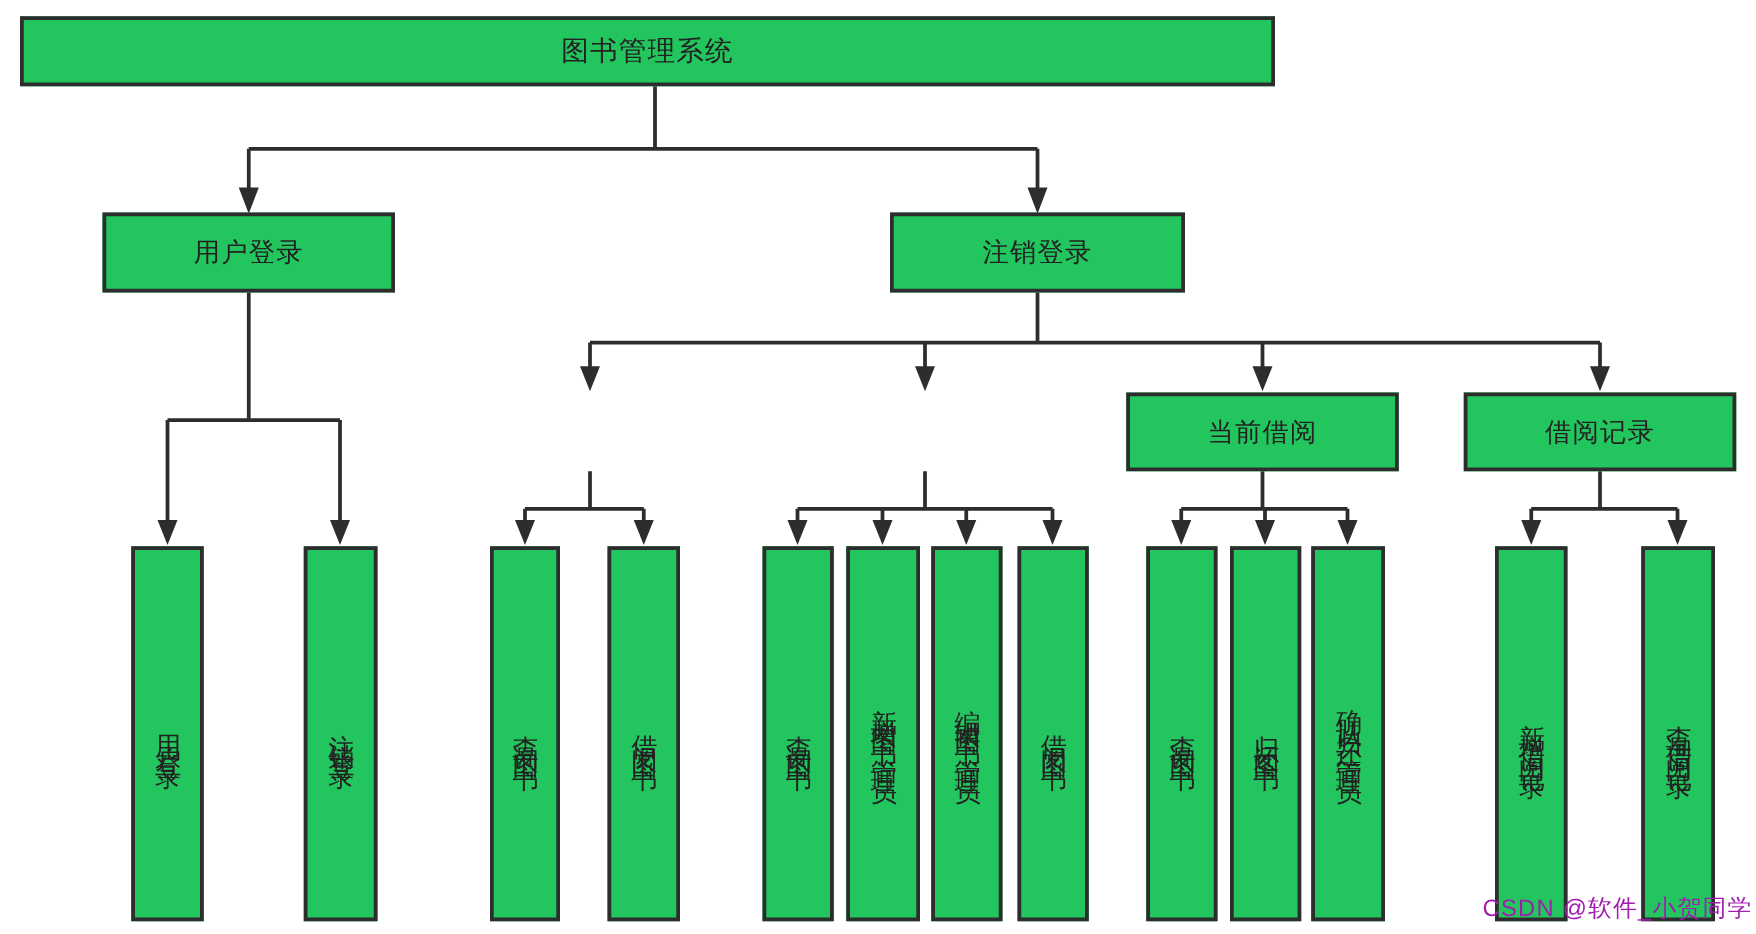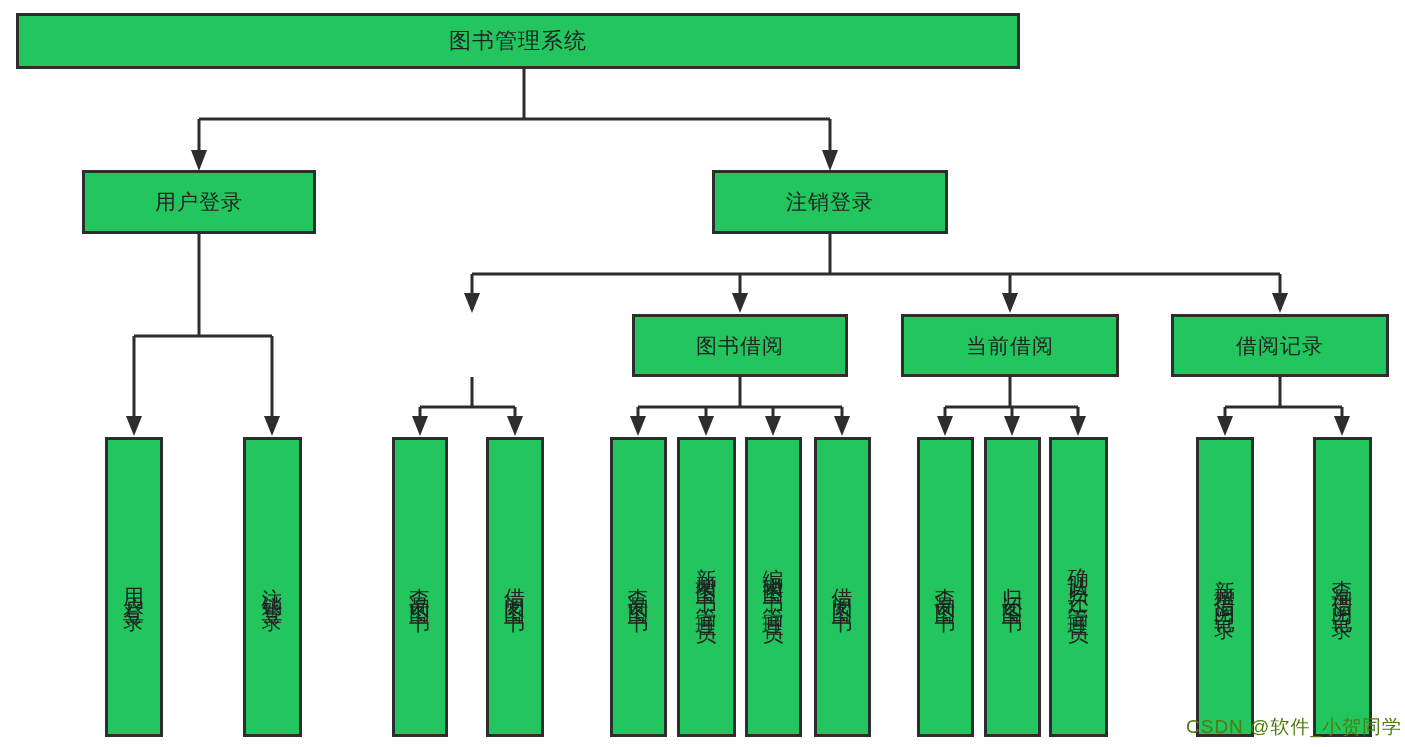--- a/index.html
+++ b/index.html
@@ -50,21 +50,21 @@
     letter-spacing: 8px;
     line-height: 1;
     white-space: nowrap;
   }
   .watermark {
     position: absolute;
     left: 1186px;
     top: 714px;
     z-index: 2;
     font-size: 19px;
-    color: #4d7c0f;
+    color: #a21caf;
     letter-spacing: 1px;
     white-space: nowrap;
   }
 </style>
 </head>
 <body>
 
 <div id="stage">
 
   <svg id="connectors" width="1405" height="747" viewBox="0 0 1405 747">
@@ -108,21 +108,20 @@
       <polygon points="1217,416 1233,416 1225,436"></polygon>
       <polygon points="1334,416 1350,416 1342,436"></polygon>
     </g>
   </svg>
 
   <div class="node root-label" style="left:16px; top:13px; width:1004px; height:56px;">图书管理系统</div>
 
   <div class="node h-label" style="left:82px; top:170px; width:234px; height:64px;">用户登录</div>
   <div class="node h-label" style="left:712px; top:170px; width:236px; height:64px;">注销登录</div>
 
-  <div class="node h-label" style="left:632px; top:314px; width:216px; height:63px;">图书借阅</div>
   <div class="node h-label" style="left:901px; top:314px; width:218px; height:63px;text-align:center;">当前借阅</div>
   <div class="node h-label" style="left:1171px; top:314px; width:218px; height:63px;">借阅记录</div>
 
   <div class="node v-label" style="left:105px; top:437px; width:58px; height:300px;">
     <span class="v-text">用户登录</span>
   </div>
   <div class="node v-label" style="left:243px; top:437px; width:59px; height:300px;">
     <span class="v-text">注销登录</span>
   </div>
 

